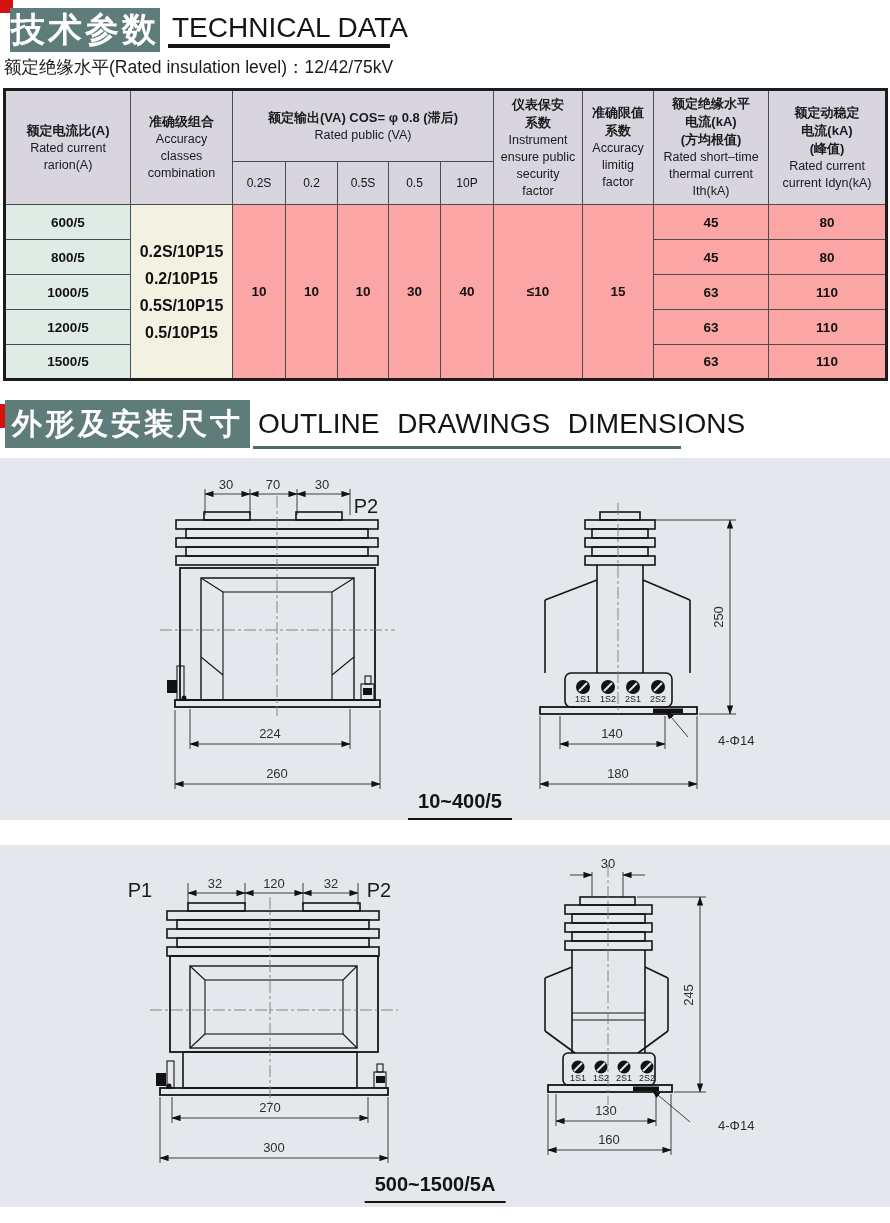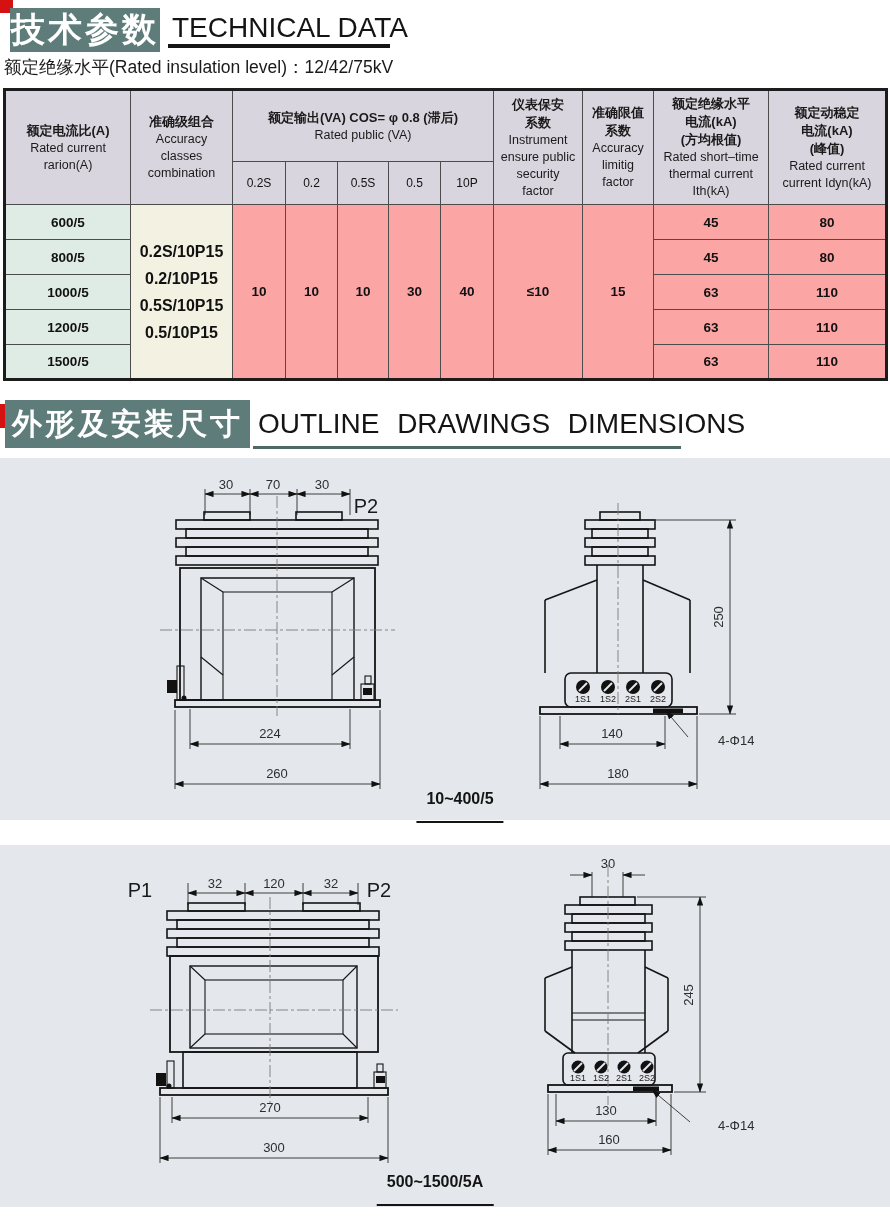--- a/index.html
+++ b/index.html
@@ -32,22 +32,22 @@
   td.ratio{background:#dfece6;font-size:13.5px;}
   td.val{background:#fca5a5;font-size:13.5px;}
   td.acc{background:#f3f1e2;}
   td.acc div{font-size:16px;line-height:27px;}
   th.sub{font-size:12px;font-weight:400;}
   
   .panel{position:absolute;left:0;width:890px;height:362px;background:#e4e8ec;}
   #panel1{top:458px;} #panel2{top:845px;}
   .caption{
     position:absolute;transform:translateX(-50%);
-    font-size:16px;font-weight:600;color:#141414;
-    border-bottom:2.5px solid #141414;padding:0 10px 13px 10px;
+    font-size:20px;font-weight:600;color:#141414;
+    border-bottom:2.5px solid #141414;padding:0 10px 5px 10px;
   }
   svg text{font-family:"Liberation Sans","DejaVu Sans",sans-serif;}
   .dimtxt{font-size:13px;fill:#2e2e2e;}
   .ptxt{font-size:20px;fill:#1a1a1a;}
   .termtxt{font-size:9px;fill:#1a1a1a;}
 </style>
 </head>
 <body>
 
 <div class="red-chip" style="left:0;top:0;width:13px;height:13px;"></div>

